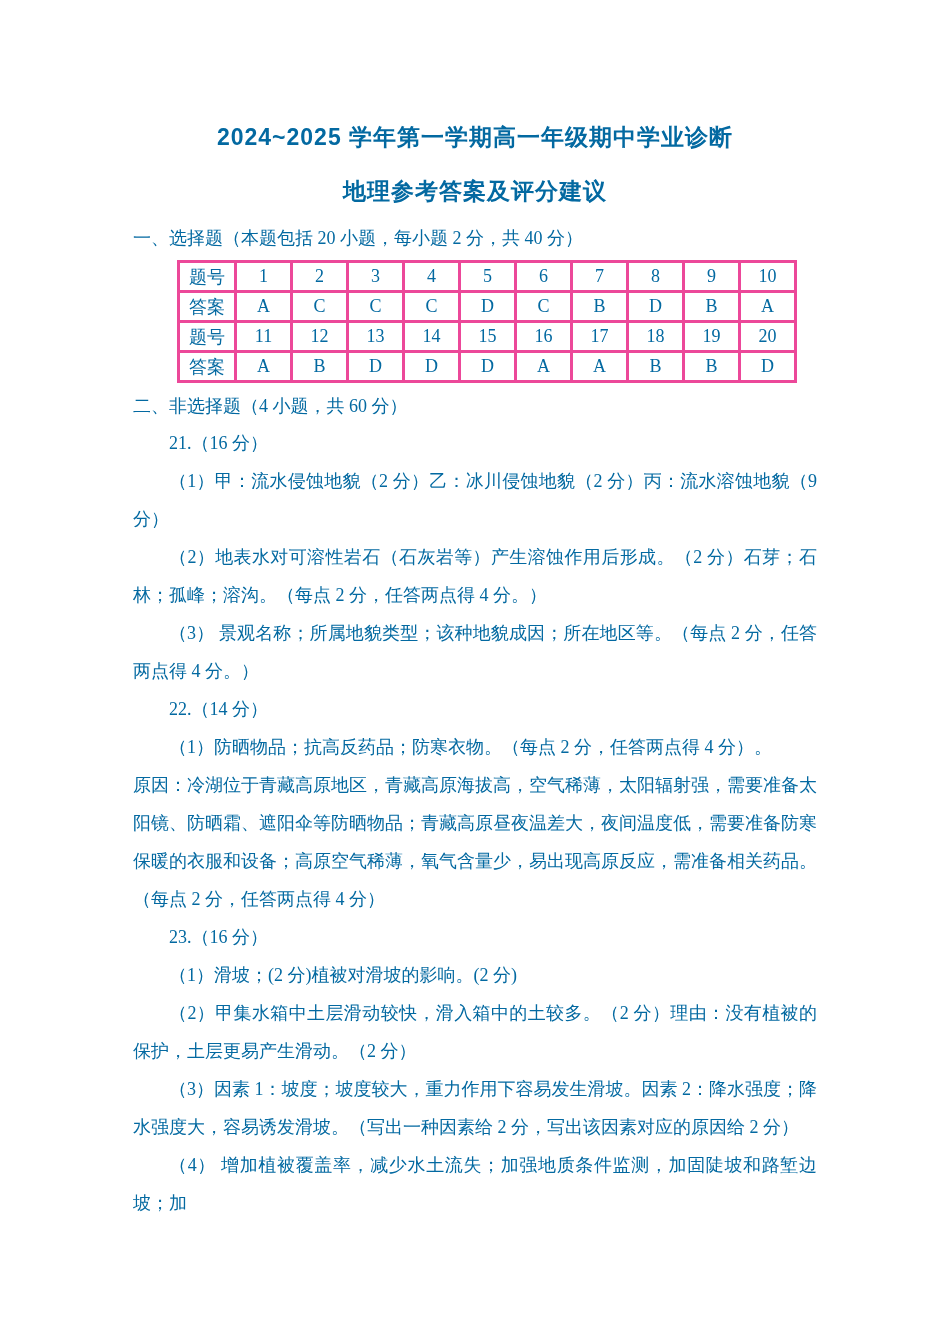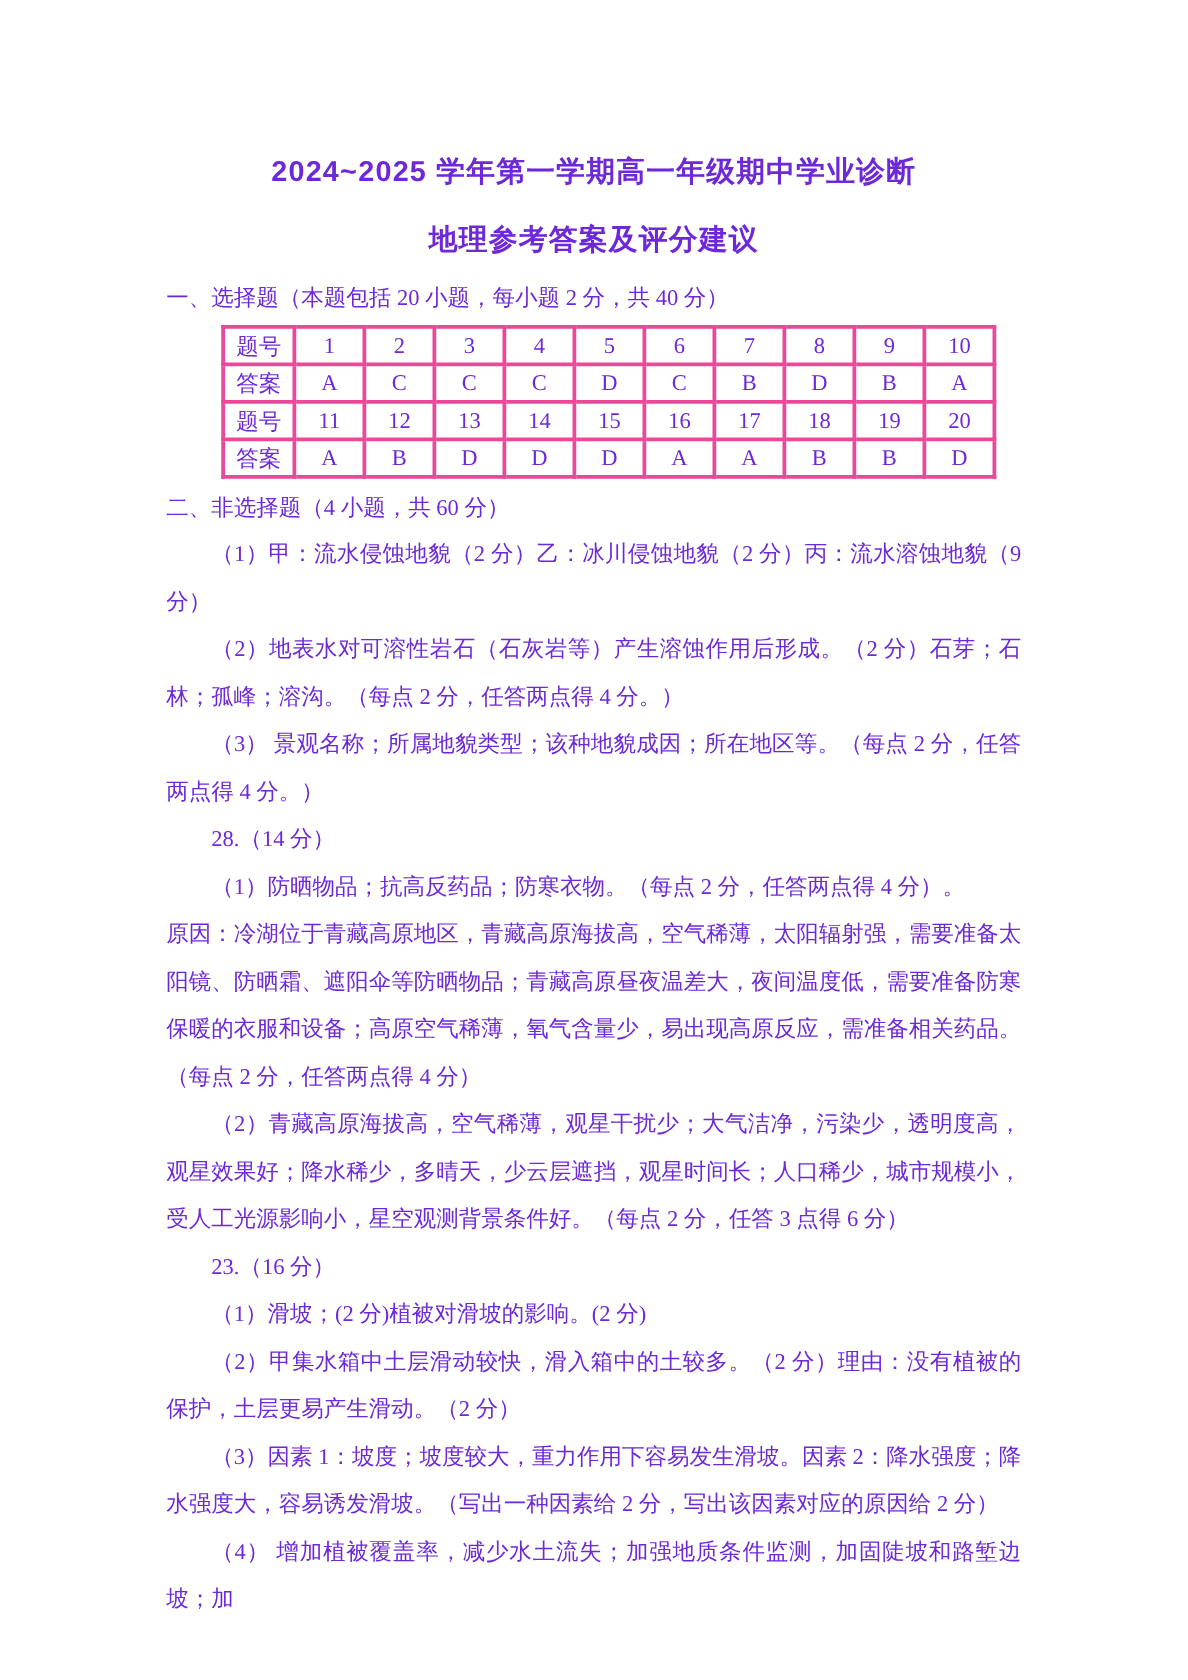--- a/index.html
+++ b/index.html
@@ -6,21 +6,21 @@
     margin: 0;
     padding: 0;
     background: #ffffff;
   }
   .page {
     position: relative;
     width: 950px;
     height: 1344px;
     margin: 0 auto;
     background: #ffffff;
-    color: #6d28d9;
+    color: #0369a1;
     box-sizing: border-box;
     padding: 122px 133px 0 133px;
     font-family: "Liberation Serif", "DejaVu Serif", serif;
     overflow: hidden;
   }
   .doc-title {
     font-family: "Liberation Sans", "DejaVu Sans", sans-serif;
     font-size: 23px;
     font-weight: bold;
     text-align: center;
@@ -152,27 +152,27 @@
           <td>D</td>
         </tr>
       </tbody>
   </table>
 
   <p class="section-heading section2-heading">
     <span class="label">二、非选择题</span><span class="note">（4 小题，共 60 分）</span>
   </p>
 
   <div id="paragraphs">
+      <p class="para">21.（16 分）</p>
       <p class="para">（1）甲：流水侵蚀地貌（2 分）乙：冰川侵蚀地貌（2 分）丙：流水溶蚀地貌（9 分）</p>
       <p class="para">（2）地表水对可溶性岩石（石灰岩等）产生溶蚀作用后形成。（2 分）石芽；石林；孤峰；溶沟。（每点 2 分，任答两点得 4 分。）</p>
       <p class="para">（3） 景观名称；所属地貌类型；该种地貌成因；所在地区等。（每点 2 分，任答两点得 4 分。）</p>
-      <p class="para">28.（14 分）</p>
+      <p class="para">22.（14 分）</p>
       <p class="para">（1）防晒物品；抗高反药品；防寒衣物。（每点 2 分，任答两点得 4 分）。</p>
       <p class="para no-indent">原因：冷湖位于青藏高原地区，青藏高原海拔高，空气稀薄，太阳辐射强，需要准备太阳镜、防晒霜、遮阳伞等防晒物品；青藏高原昼夜温差大，夜间温度低，需要准备防寒保暖的衣服和设备；高原空气稀薄，氧气含量少，易出现高原反应，需准备相关药品。（每点 2 分，任答两点得 4 分）</p>
-      <p class="para">（2）青藏高原海拔高，空气稀薄，观星干扰少；大气洁净，污染少，透明度高，观星效果好；降水稀少，多晴天，少云层遮挡，观星时间长；人口稀少，城市规模小，受人工光源影响小，星空观测背景条件好。（每点 2 分，任答 3 点得 6 分）</p>
       <p class="para">23.（16 分）</p>
       <p class="para">（1）滑坡；(2 分)植被对滑坡的影响。(2 分)</p>
       <p class="para">（2）甲集水箱中土层滑动较快，滑入箱中的土较多。（2 分）理由：没有植被的保护，土层更易产生滑动。（2 分）</p>
       <p class="para">（3）因素 1：坡度；坡度较大，重力作用下容易发生滑坡。因素 2：降水强度；降水强度大，容易诱发滑坡。（写出一种因素给 2 分，写出该因素对应的原因给 2 分）</p>
       <p class="para">（4） 增加植被覆盖率，减少水土流失；加强地质条件监测，加固陡坡和路堑边坡；加</p>
     </div>
 
 </div>
 
 </body></html>

